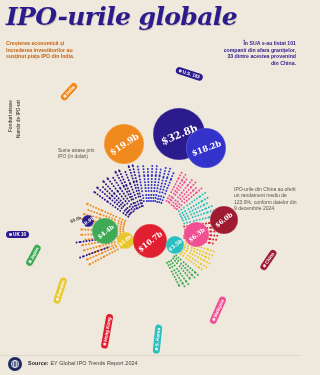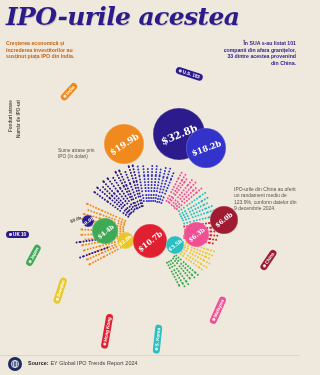--- a/index.html
+++ b/index.html
@@ -87,21 +87,21 @@
   }
   .source-text b { color:#1b1b1b; }
   .footer-rule { position:absolute; left:0; bottom:20px; width:300px; height:0.5px; background:rgba(0,0,0,.08); }
 </style>
 </head>
 <body>
 
 <div id="stage">
 
   <div class="header">
-    <div class="title-main">IPO-urile acestea</div>
+    <div class="title-main">IPO-urile globale</div>
   </div>
 
   <div class="note note-left">Creșterea economică și încrederea investitorilor au susținut piața IPO din India.</div>
   <div class="note note-right">În SUA s-au listat 101 companii din afara granițelor, 33 dintre acestea provenind din China.</div>
   <div class="note note-china">IPO-urile din China au oferit un randament mediu de 123.9%, conform datelor din 9 decembrie 2024.</div>
   <div class="note-orange-cap">Sume atrase prin IPO (în dolari)</div>
 
   <div class="axis-label ipo-count-lbl">Număr de IPO-uri</div>
   <div class="axis-label proceeds-lbl">Fonduri atrase</div>
 

